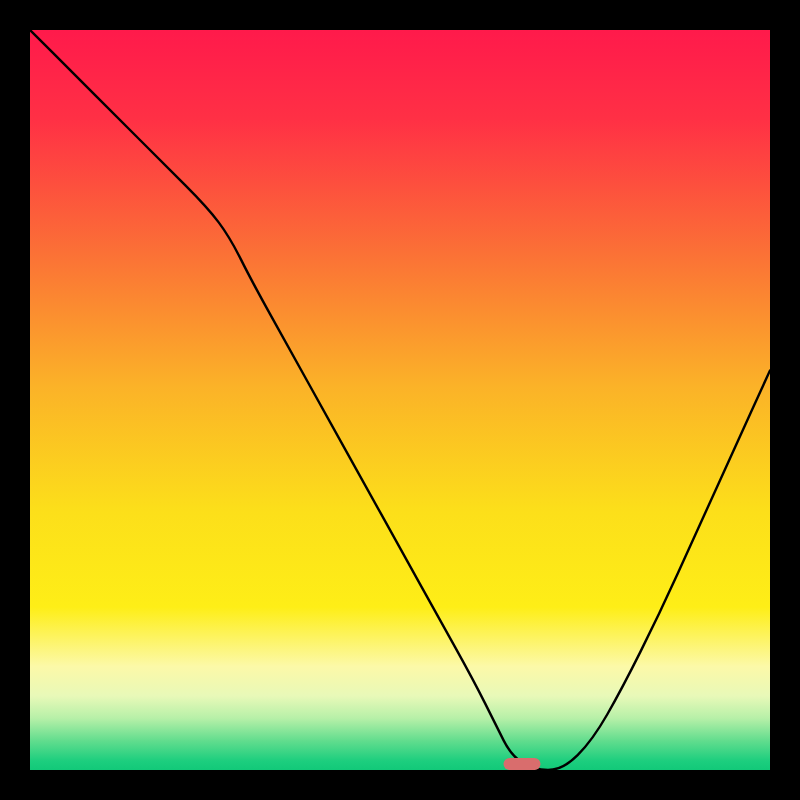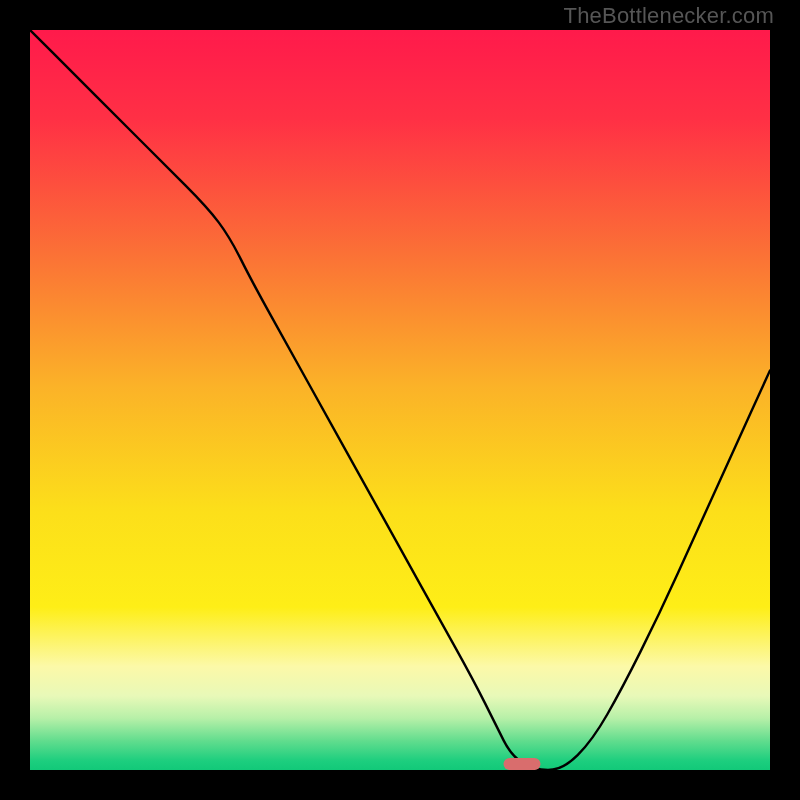--- a/index.html
+++ b/index.html
@@ -55,21 +55,20 @@
     font-size: 22px;
     font-weight: 400;
     letter-spacing: 0.2px;
   }
 </style>
 </head>
 <body>
 
 <div class="frame">
 
-  <div class="watermark">TheBottlenecker.com</div>
 
   <div class="plot-area">
 
     <svg class="gradient-bg" viewBox="0 0 740 740" preserveAspectRatio="none">
       <defs>
         <linearGradient id="bg-grad" x1="0" y1="0" x2="0" y2="1">
         <stop offset="0%" stop-color="#ff1a4b"></stop>
             <stop offset="12%" stop-color="#ff3045"></stop>
             <stop offset="30%" stop-color="#fb7036"></stop>
             <stop offset="48%" stop-color="#fbb228"></stop>

